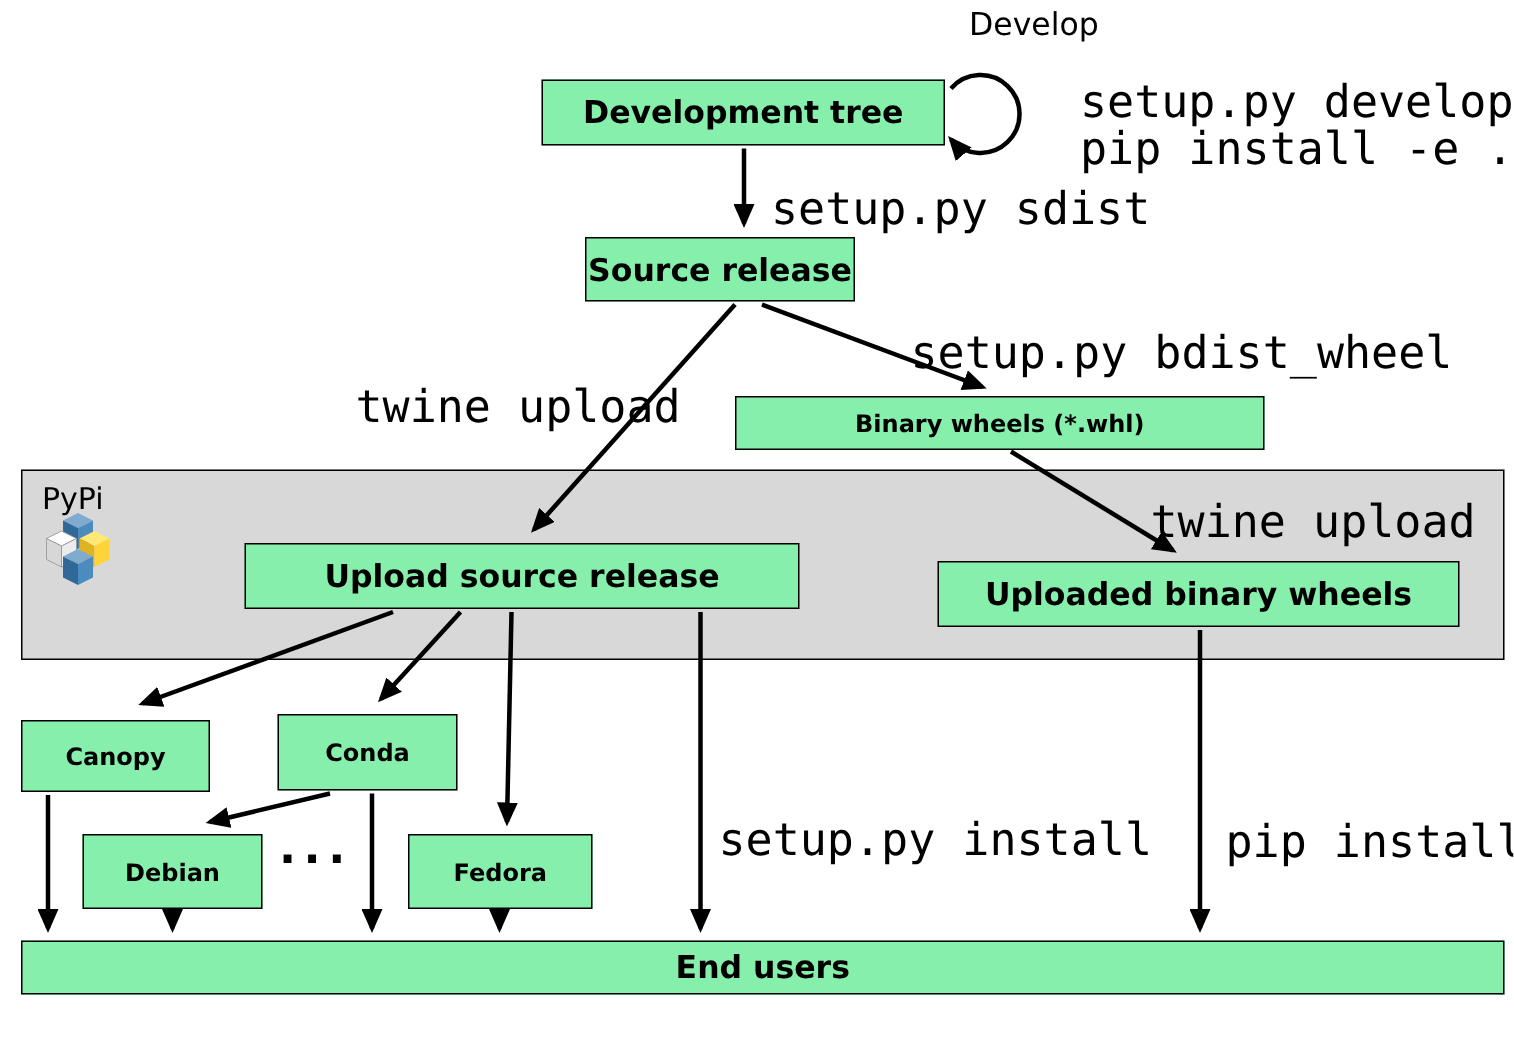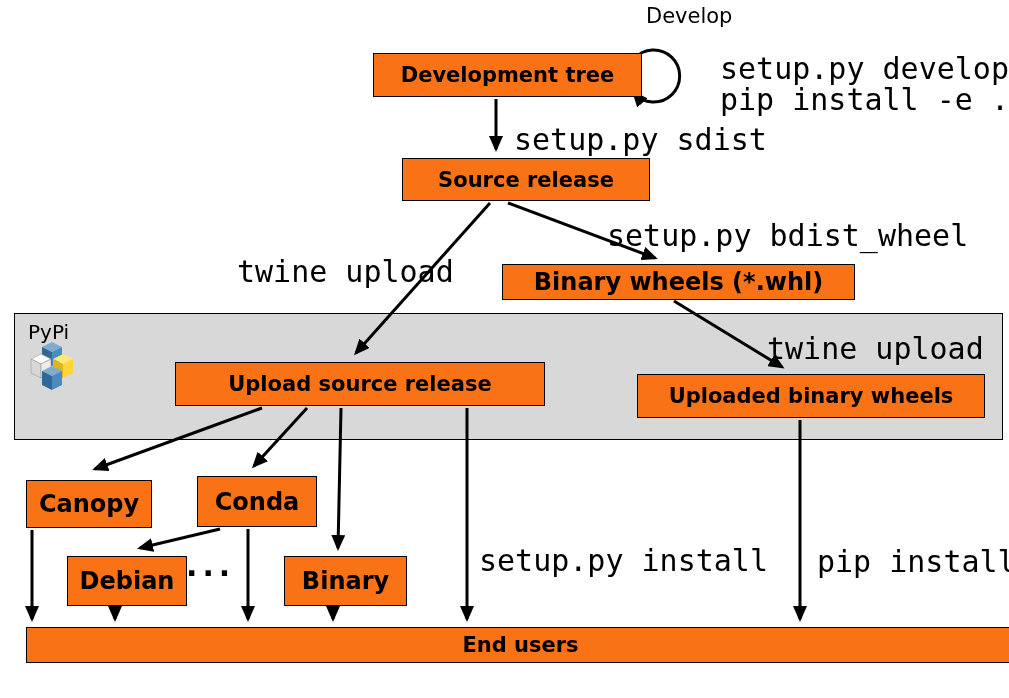--- a/index.html
+++ b/index.html
@@ -7,25 +7,25 @@
   #stage {
     position:relative; width:1009px; height:698px; background:#fff;
     font-family:"DejaVu Sans", sans-serif; overflow:hidden; color:#000;
   }
   .band {
     position:absolute; left:14px; top:313px; width:989px; height:127px;
     background:#D8D8D8; border:1px solid #000; z-index:1;
   }
   svg.arrows { position:absolute; left:0; top:0; z-index:2; }
   .node {
-    position:absolute; background:#f97316; border:1.5px solid #000;
+    position:absolute; background:#86efac; border:1.5px solid #000;
     display:flex; align-items:center; justify-content:center;
-    font-weight:bold; font-size:21px; z-index:3; white-space:nowrap;margin-left:12px;
+    font-weight:bold; font-size:21px; z-index:3; white-space:nowrap;
   }
-  .node.small { font-size:24px; }
+  .node.small { font-size:16px; }
   .mono {
     position:absolute; font-family:"DejaVu Sans Mono", monospace;
     font-size:30px; white-space:pre; z-index:4;
   }
   .sans-label { position:absolute; font-size:21px; z-index:4; white-space:nowrap;text-align:right; }
   .band-title { position:absolute; font-size:20px; font-weight:normal; z-index:4; }
   .ellipsis-label {
     position:absolute; font-weight:bold; font-size:30px; letter-spacing:5px;
     z-index:3; white-space:nowrap;
   }
@@ -85,28 +85,28 @@
       <line x1="800" y1="420" x2="800" y2="619" marker-end="url(#ah)"></line>
       <line x1="220" y1="529" x2="140" y2="548" marker-end="url(#ah)"></line>
       <line x1="248" y1="529" x2="248" y2="619" marker-end="url(#ah)"></line>
       <line x1="32" y1="530" x2="32" y2="619" marker-end="url(#ah)"></line>
       <line x1="115" y1="608" x2="115" y2="619" marker-end="url(#ah)"></line>
       <line x1="333" y1="608" x2="333" y2="619" marker-end="url(#ah)"></line>
     </g>
   </svg>
 
   <div class="node" style="left:361px; top:53px;  width:269px; height:44px;">Development tree</div>
-  <div class="node" style="left:390px; top:158px; width:248px; height:43px;">Source release</div>
+  <div class="node" style="left:390px; top:158px; width:180px; height:43px;">Source release</div>
   <div class="node small" style="left:490px; top:264px; width:353px; height:36px;">Binary wheels (*.whl)</div>
   <div class="node" style="left:163px; top:362px; width:370px; height:44px;">Upload source release</div>
   <div class="node small" style="left:14px;  top:480px; width:126px; height:48px;">Canopy</div>
   <div class="node" style="left:625px; top:374px; width:348px; height:44px;">Uploaded binary wheels</div>
   <div class="node small" style="left:185px; top:476px; width:120px; height:51px;">Conda</div>
   <div class="node small" style="left:55px;  top:556px; width:120px; height:50px;">Debian</div>
-  <div class="node small" style="left:272px; top:556px; width:123px; height:50px;">Binary</div>
+  <div class="node small" style="left:272px; top:556px; width:123px; height:50px;">Fedora</div>
   <div class="node" style="left:14px; top:627px; width:989px; height:36px;">End users</div>
 
   <div class="ellipsis-label" style="left:186px; top:548px;">...</div>
 
   <div class="sans-label" style="left:646px; top:4px;">Develop</div>
   <div class="mono" style="left:720px; top:51px;">setup.py develop</div>
   <div class="mono" style="left:720px; top:82px;">pip install -e .</div>
   <div class="mono" style="left:514px; top:122px;">setup.py sdist</div>
   <div class="mono" style="left:237px; top:254px;">twine upload</div>
   <div class="mono" style="left:607px; top:218px;">setup.py bdist_wheel</div>

